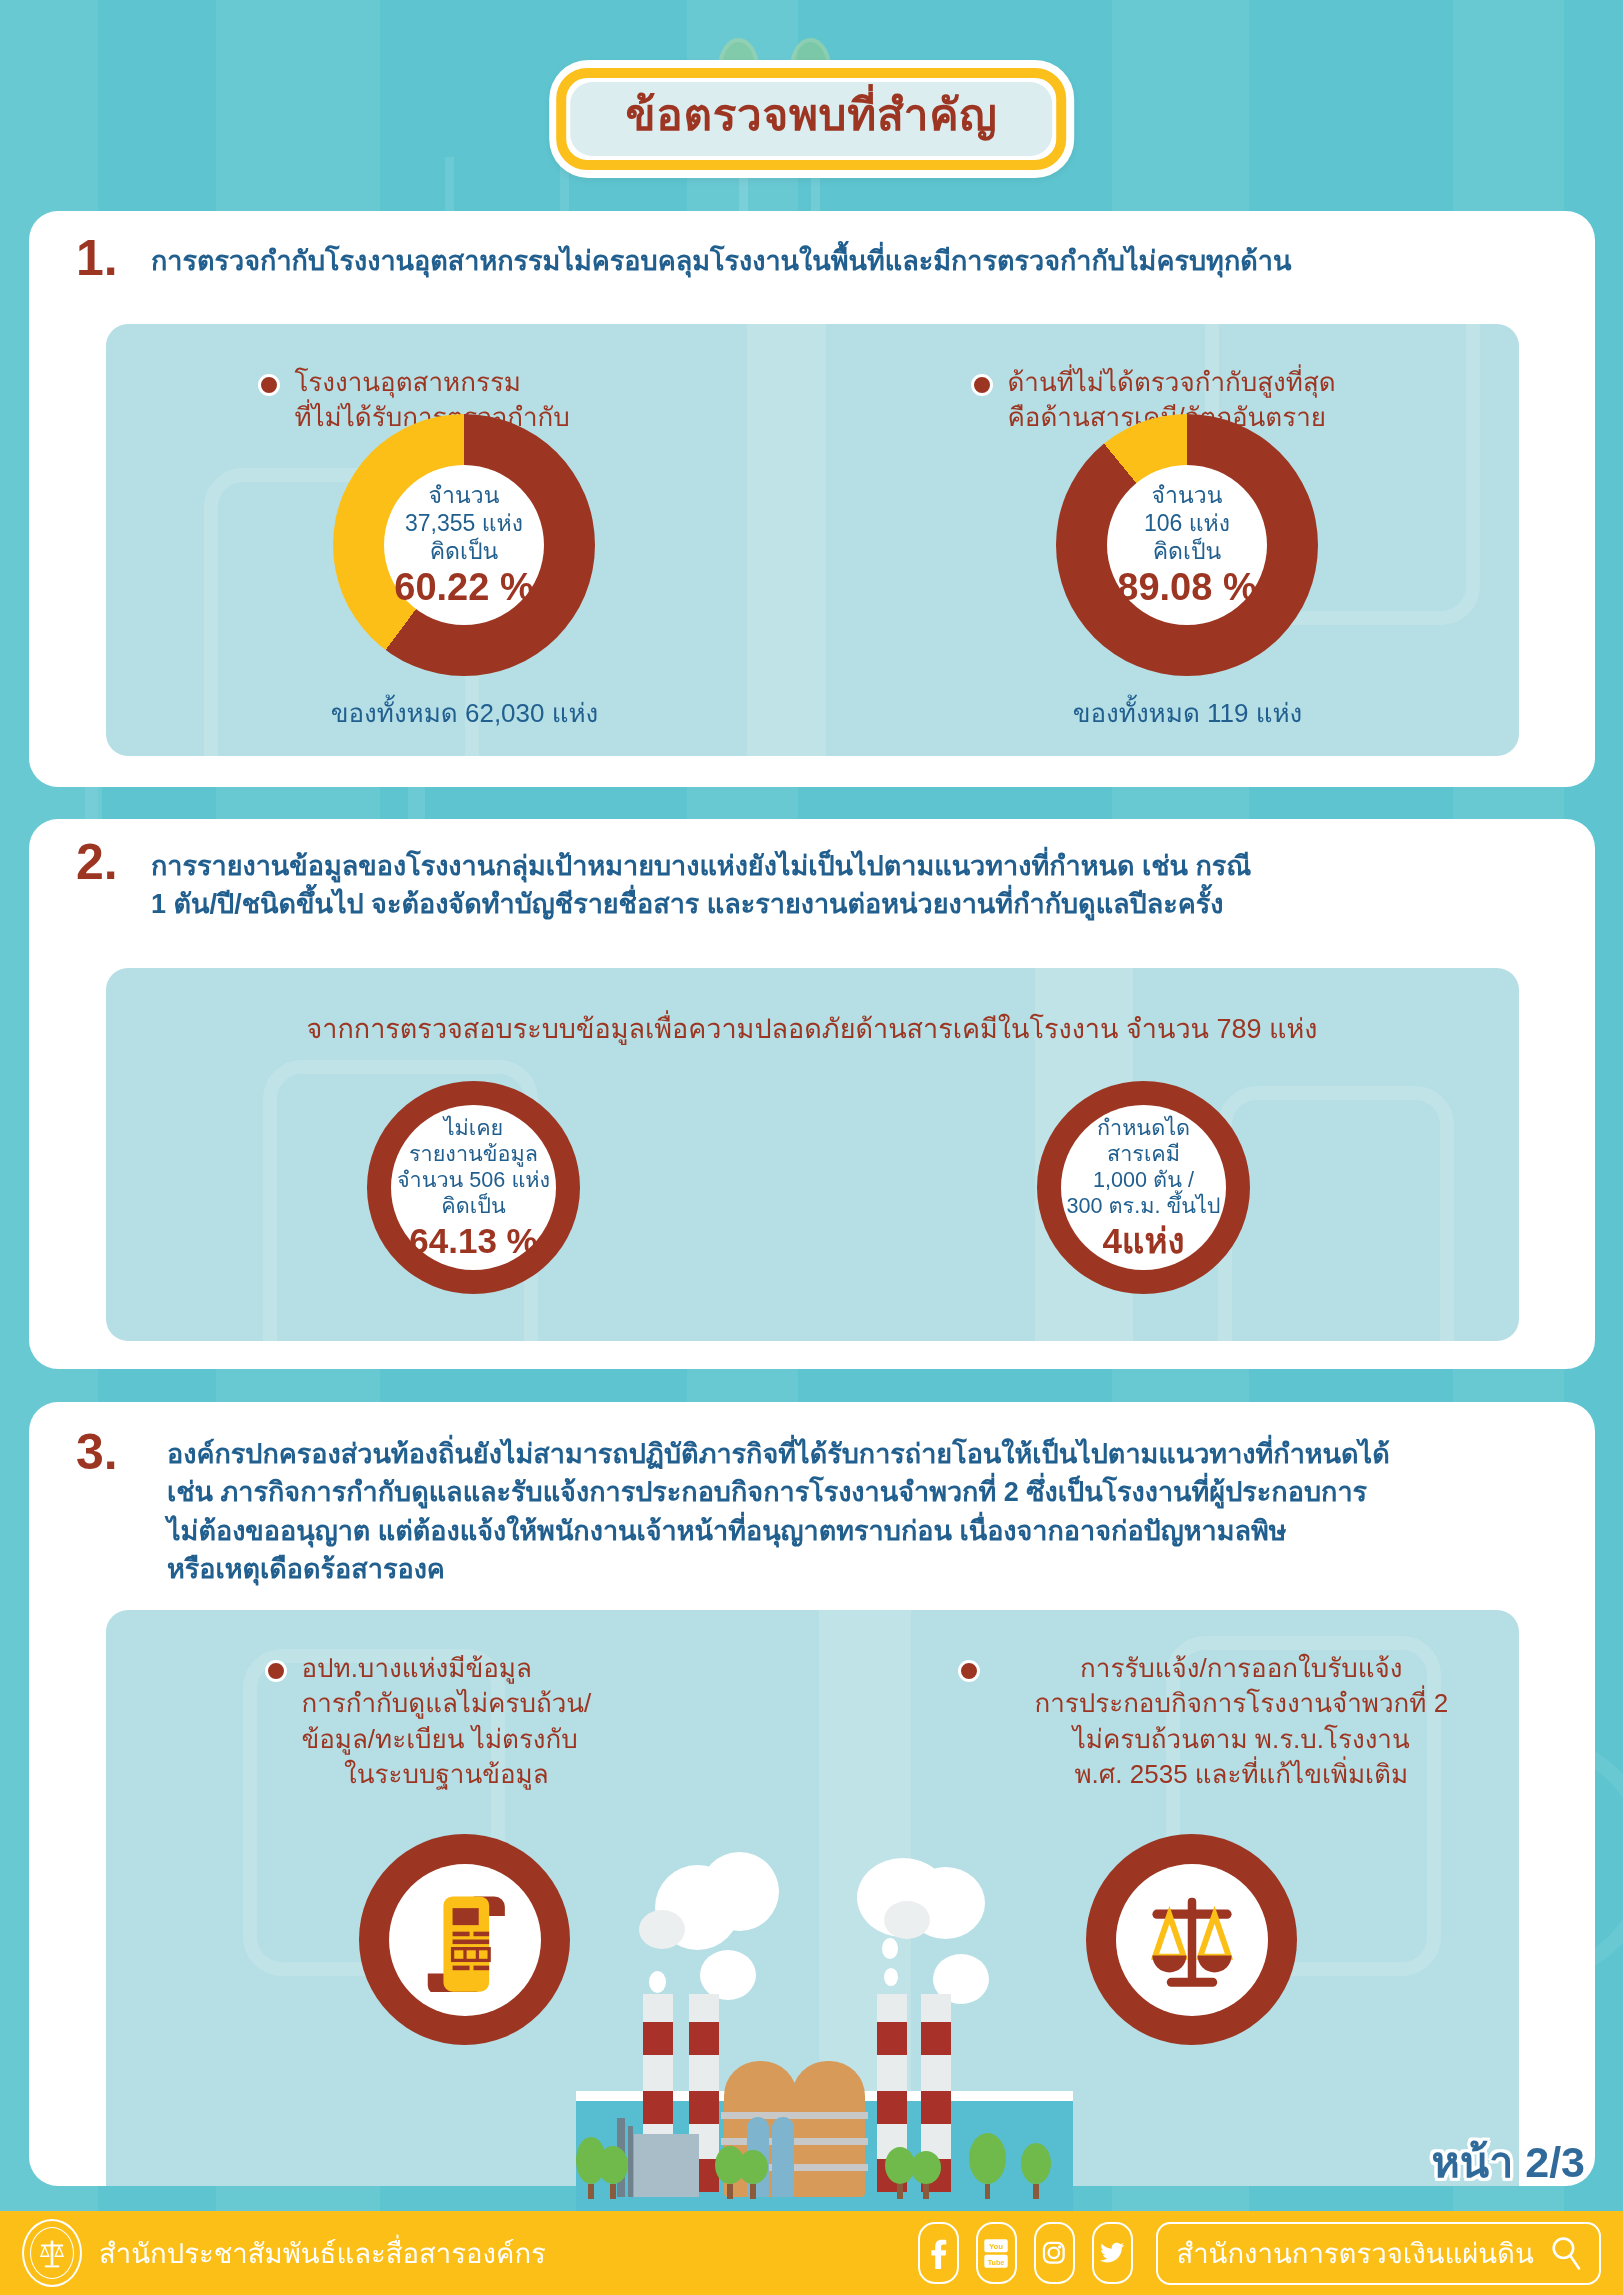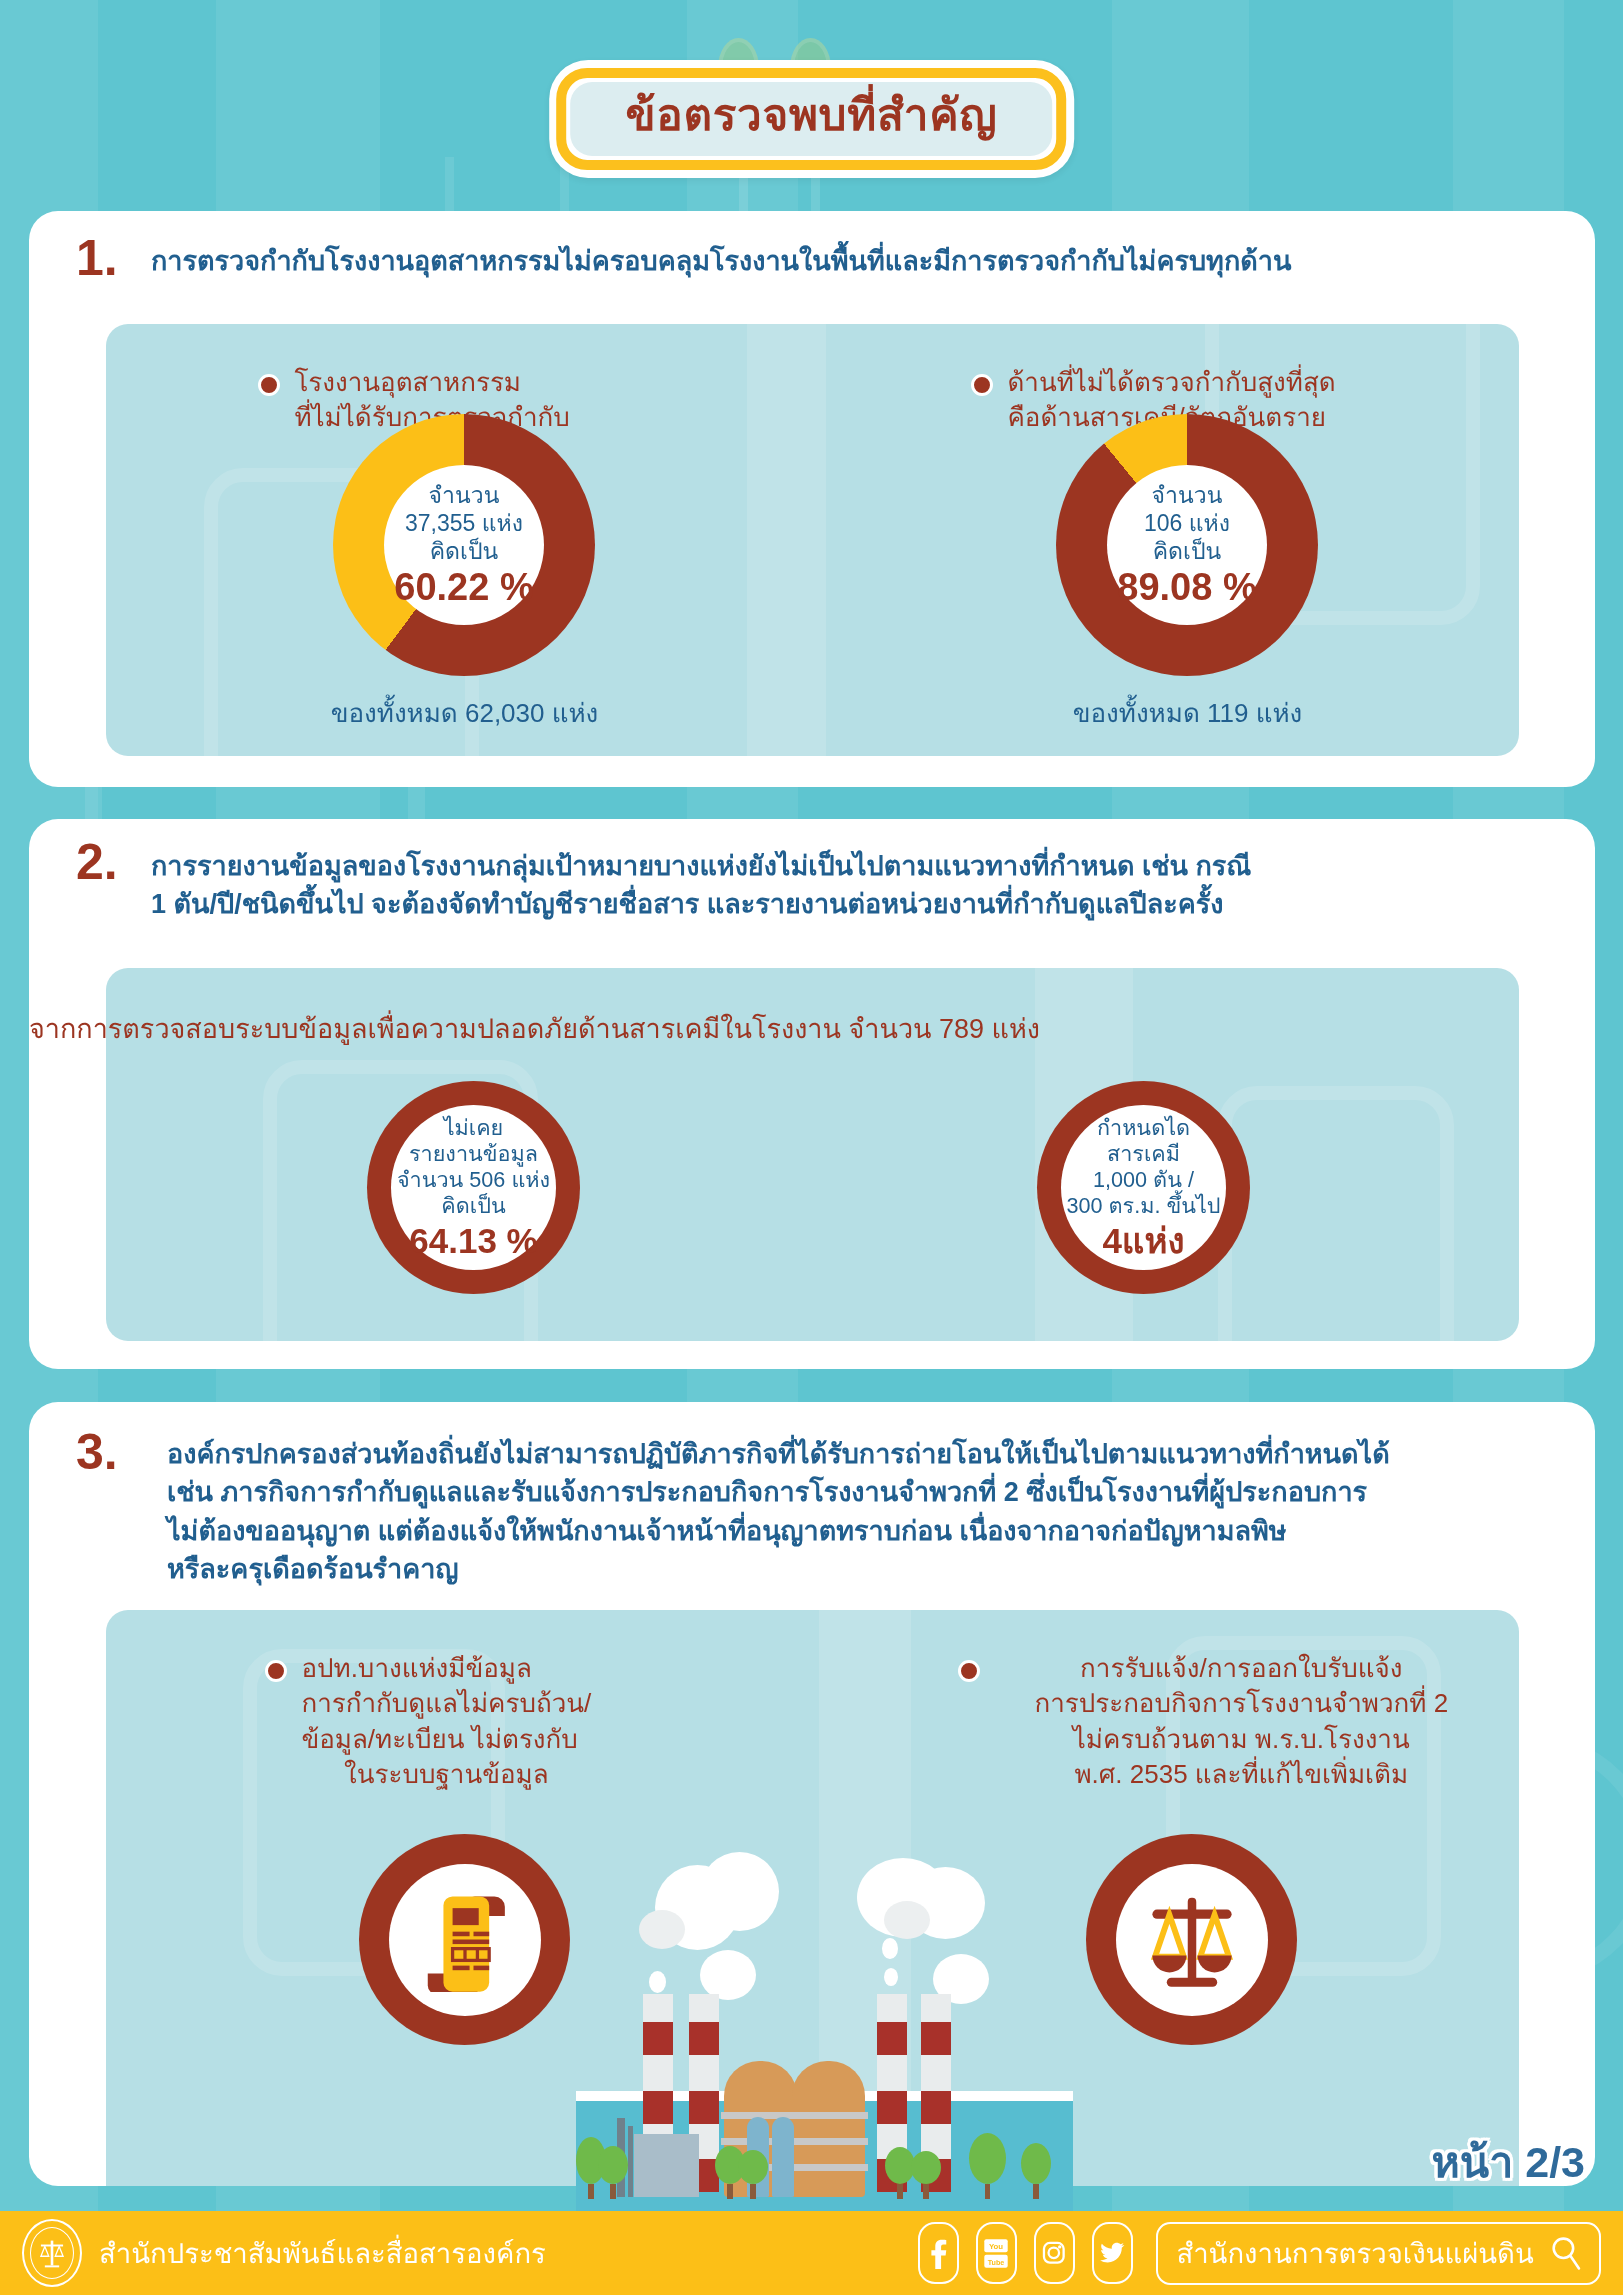--- a/index.html
+++ b/index.html
@@ -85,21 +85,21 @@
     display:flex;align-items:center;justify-content:center;
   }
   .ring-in{
     border-radius:50%;background:#fff;display:flex;flex-direction:column;
     align-items:center;justify-content:center;text-align:center;
   }
   .ring-line{color:#215f8f;font-size:21.6px;line-height:1.2;}
   .ring-pct{color:#9c3521;font-size:35px;font-weight:bold;line-height:1.12;margin-top:2px;}
 
   .sub-note{
-    position:absolute;color:#9c3521;font-size:27px;width:100%;
+    position:absolute;color:#9c3521;font-size:27px;text-align:center;width:100%;
   }
 
   
   .icon-ring{
     position:absolute;width:211px;height:211px;border-radius:50%;background:#9c3521;
     display:flex;align-items:center;justify-content:center;
   }
   .icon-ring-in{
     width:152px;height:152px;border-radius:50%;background:#fff;
     display:flex;align-items:center;justify-content:center;
@@ -268,21 +268,21 @@
     </div>
   </div>
 </div>
 
 <div class="card" style="top:1402px;height:784px;">
   <div class="sec-num" style="top:25px;">3.</div>
   <div class="sec-head" style="left:122px;top:33px;width:1427px;margin-left:16px;">
     <div>องค์กรปกครองส่วนท้องถิ่นยังไม่สามารถปฏิบัติภารกิจที่ได้รับการถ่ายโอนให้เป็นไปตามแนวทางที่กำหนดได้</div>
     <div>เช่น ภารกิจการกำกับดูแลและรับแจ้งการประกอบกิจการโรงงานจำพวกที่ 2 ซึ่งเป็นโรงงานที่ผู้ประกอบการ</div>
     <div>ไม่ต้องขออนุญาต แต่ต้องแจ้งให้พนักงานเจ้าหน้าที่อนุญาตทราบก่อน เนื่องจากอาจก่อปัญหามลพิษ</div>
-    <div>หรืละครุเดือดร้อนรำคาญ</div>
+    <div>หรือเหตุเดือดร้อสารองค</div>
   </div>
 
   <div class="panel" style="left:77px;top:208px;width:1413px;height:576px;border-radius:22px 22px 0 0;">
     <div class="panel-deco-r" style="left:137px;top:39px;width:262px;height:327px;border-radius:39px;"></div>
     <div class="panel-deco-r" style="left:1060px;top:26px;width:275px;height:340px;border-radius:39px;"></div>
     <div class="panel-deco" style="left:713px;top:0;width:92px;height:576px;"></div>
   </div>
 
   <div class="bullet-row" style="left:236px;top:249px;width:419px;">
     <div class="dot"></div>

